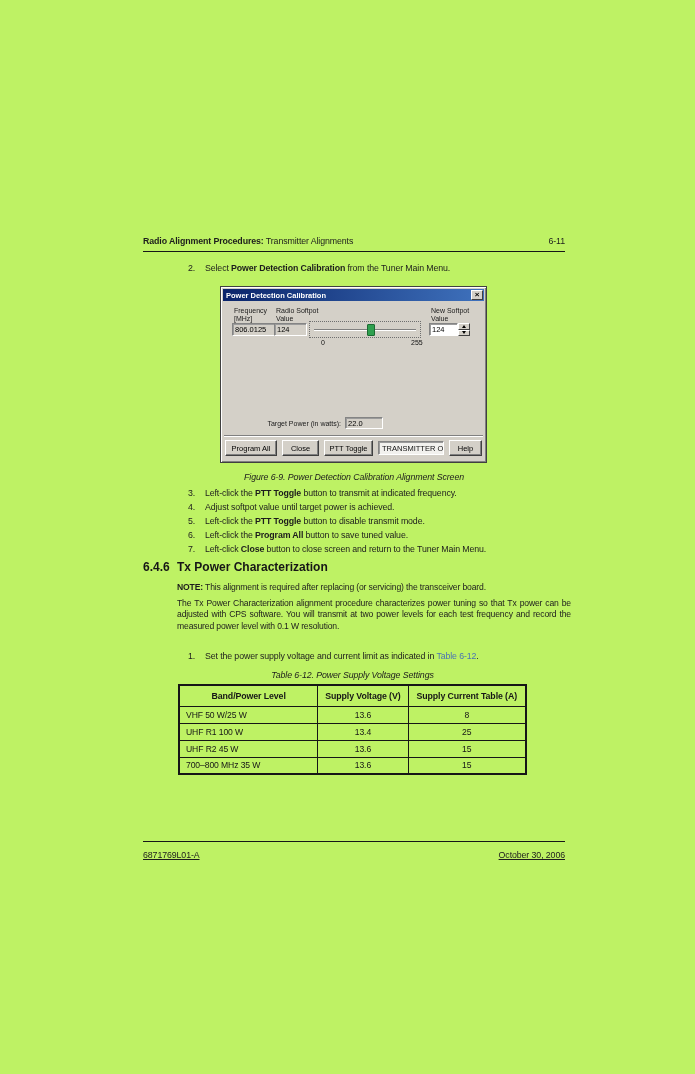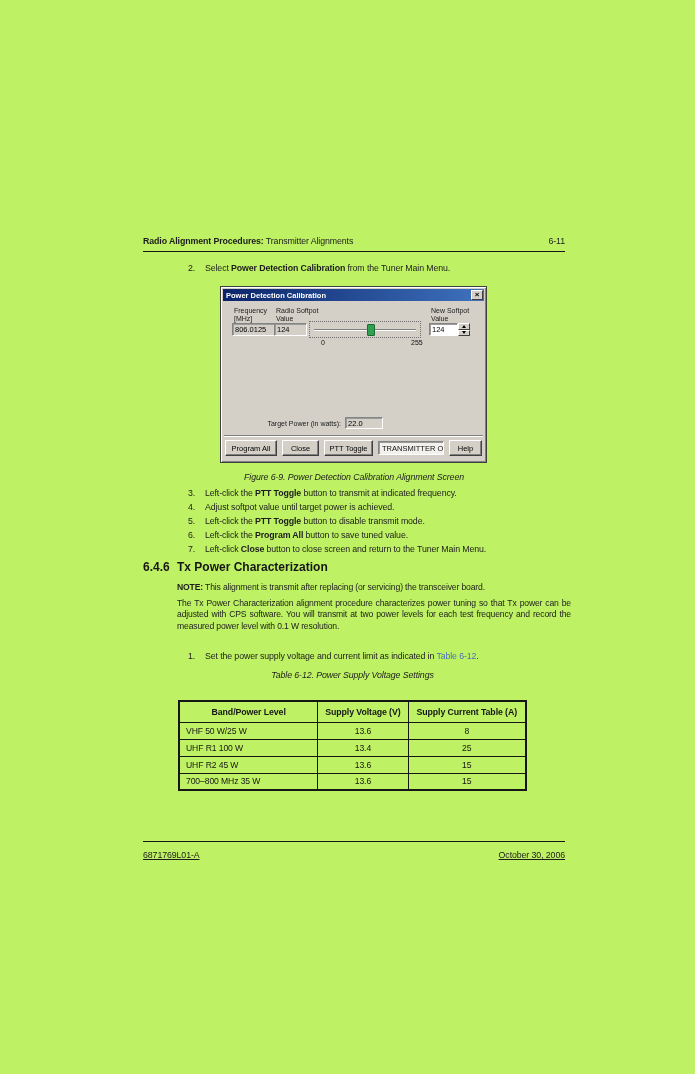--- a/index.html
+++ b/index.html
@@ -53,21 +53,21 @@
   .doc-link { color:#4a74b4; }
 
   
   .tbl-caption {
     position:absolute; top:670px; left:178px; width:349px;
     text-align:center; font-style:italic; font-size:8.8px; letter-spacing:-0.1px;
   }
   table.voltage {
     position:absolute; top:684px; left:178px; width:349px;
     border-collapse:collapse; border:2px solid #161616;
-    font-size:8.6px; letter-spacing:-0.1px; color:#161616;margin-top:16px;
+    font-size:8.6px; letter-spacing:-0.1px; color:#161616;
   }
   table.voltage th, table.voltage td { border:1px solid #161616; }
   table.voltage th { height:21px; font-size:8.8px; font-weight:bold; text-align:center; }
   table.voltage td { height:17px; text-align:center; }
   table.voltage td.c0 { text-align:left; padding-left:6px; }
   table.voltage col.w0 { width:40%; } table.voltage col.w1 { width:26%; } table.voltage col.w2 { width:34%; }
 
   
   .dialog {
     position:absolute; top:286px; left:220px; width:267px; height:177px;
@@ -230,21 +230,21 @@
       <span><span>Left-click </span><span class="b">Close</span><span> button to close screen and return to the Tuner Main Menu.</span></span>
     </div>
   </div>
 
   <div class="sec-heading">
     <span class="sec-num">6.4.6</span>
     <span>Tx Power Characterization</span>
   </div>
 
   <div id="note1" class="note">
-    <span class="b">NOTE:</span><span> This alignment is transmit after replacing (or servicing) the transceiver board.</span>
+    <span class="b">NOTE:</span><span> This alignment is required after replacing (or servicing) the transceiver board.</span>
   </div>
   <div id="para1" class="para">The Tx Power Characterization alignment procedure characterizes power tuning so that Tx power can be adjusted with CPS software. You will transmit at two power levels for each test frequency and record the measured power level with 0.1 W resolution.</div>
 
   <div id="step1" class="step-row">
     <span class="step-num">1.</span>
     <span><span>Set the power supply voltage and current limit as indicated in </span><span class="doc-link">Table 6-12</span><span>.</span></span>
   </div>
 
   <div class="tbl-caption">Table 6-12.  Power Supply Voltage Settings</div>
   <table class="voltage">

